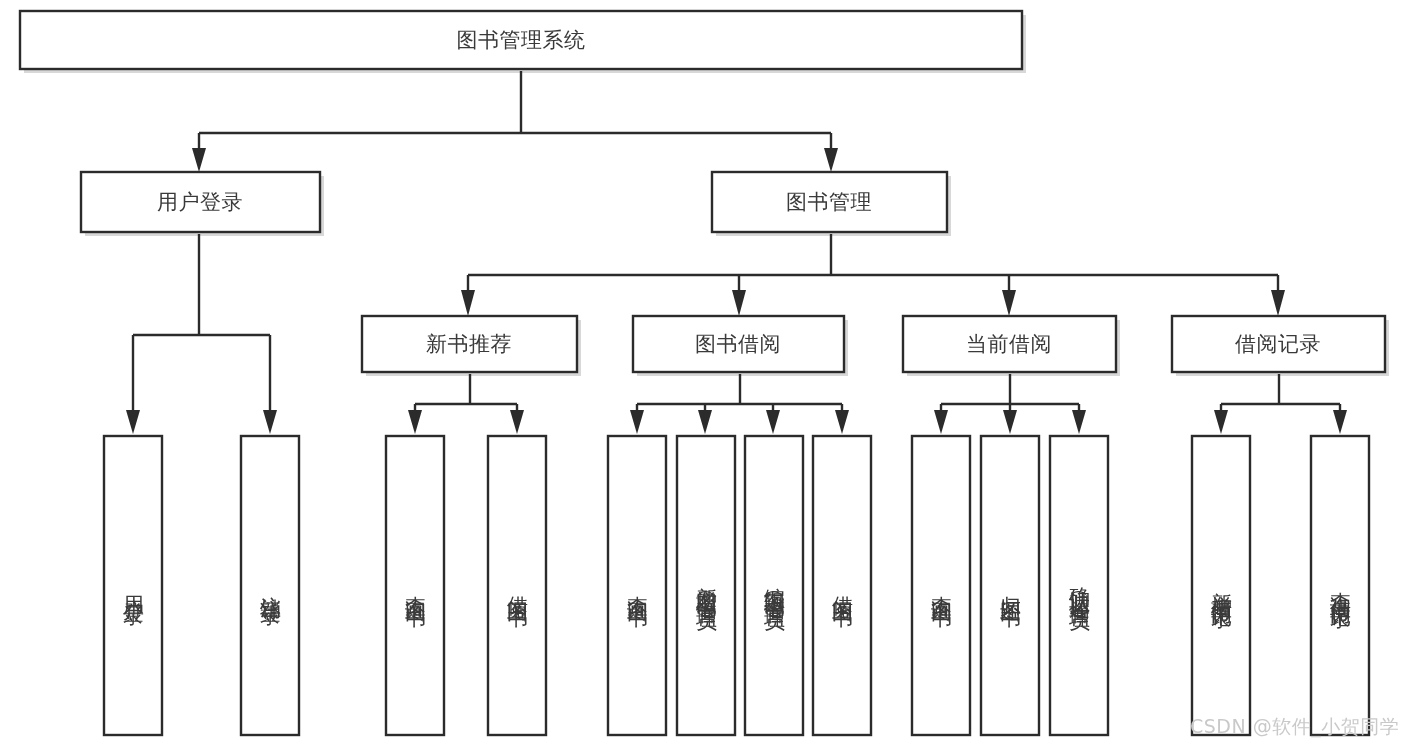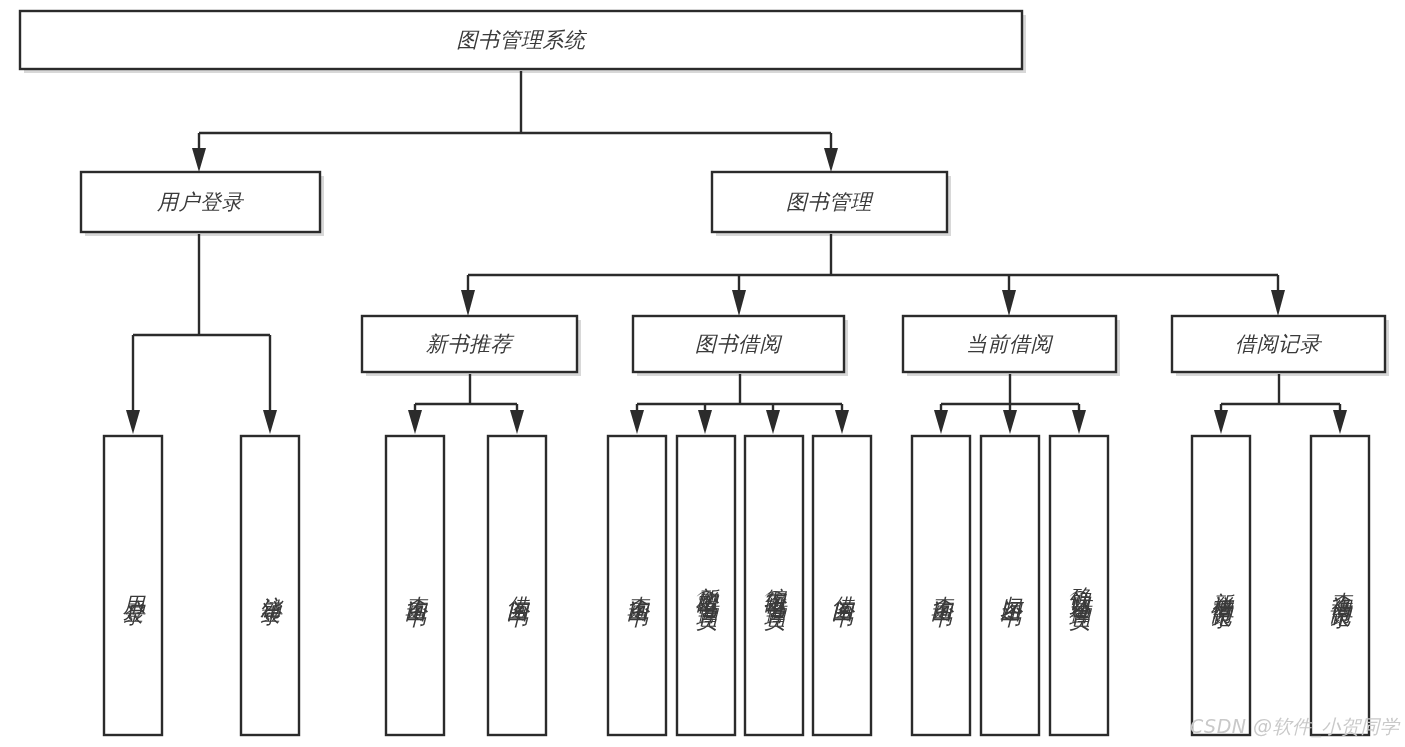--- a/index.html
+++ b/index.html
@@ -11,21 +11,20 @@
     width: 1405px;
     height: 747px;
     overflow: hidden;
     font-family: "DejaVu Sans", "Liberation Sans", sans-serif;
   }
   #diagram-root {
     position: relative;
     width: 1405px;
     height: 747px;
     background: #ffffff;
-    font-style: italic;
   }
   svg.diagram-canvas {
     position: absolute;
     top: 0;
     left: 0;
     width: 1405px;
     height: 747px;
     display: block;
   }
   .node-box {

